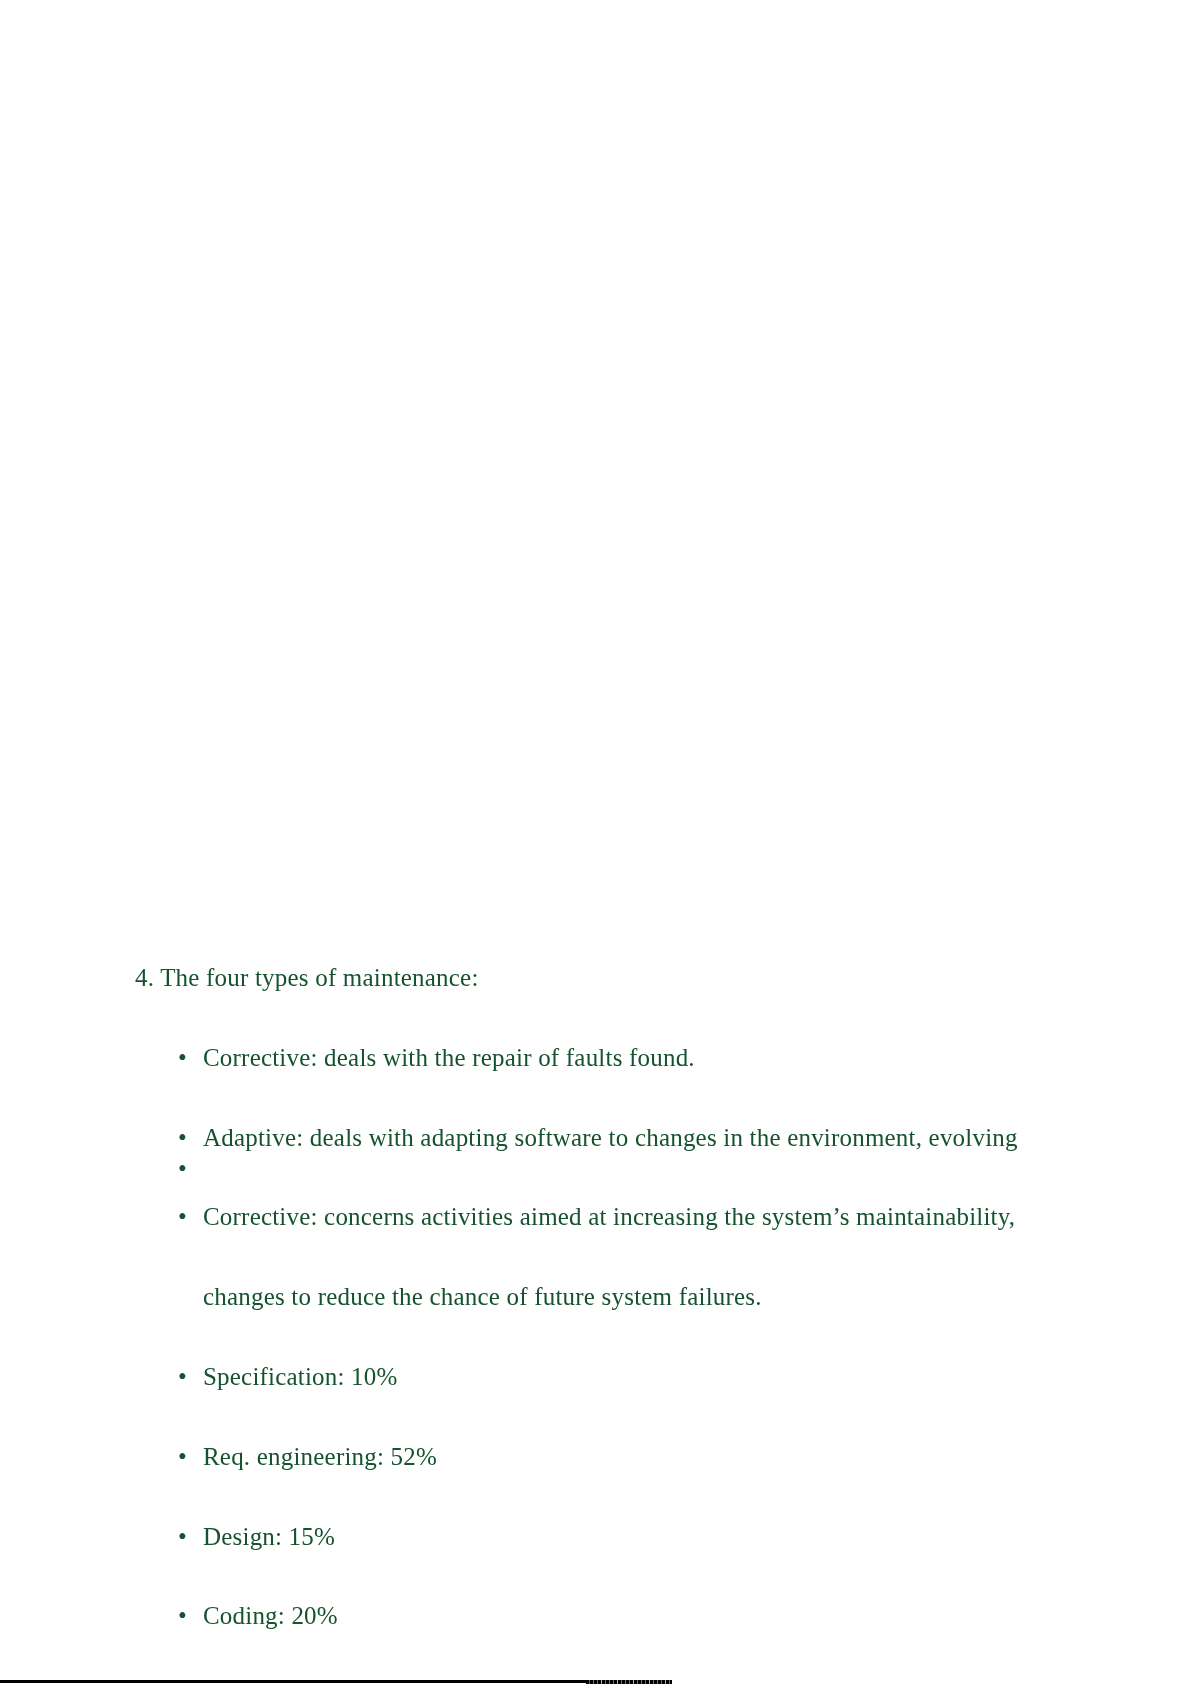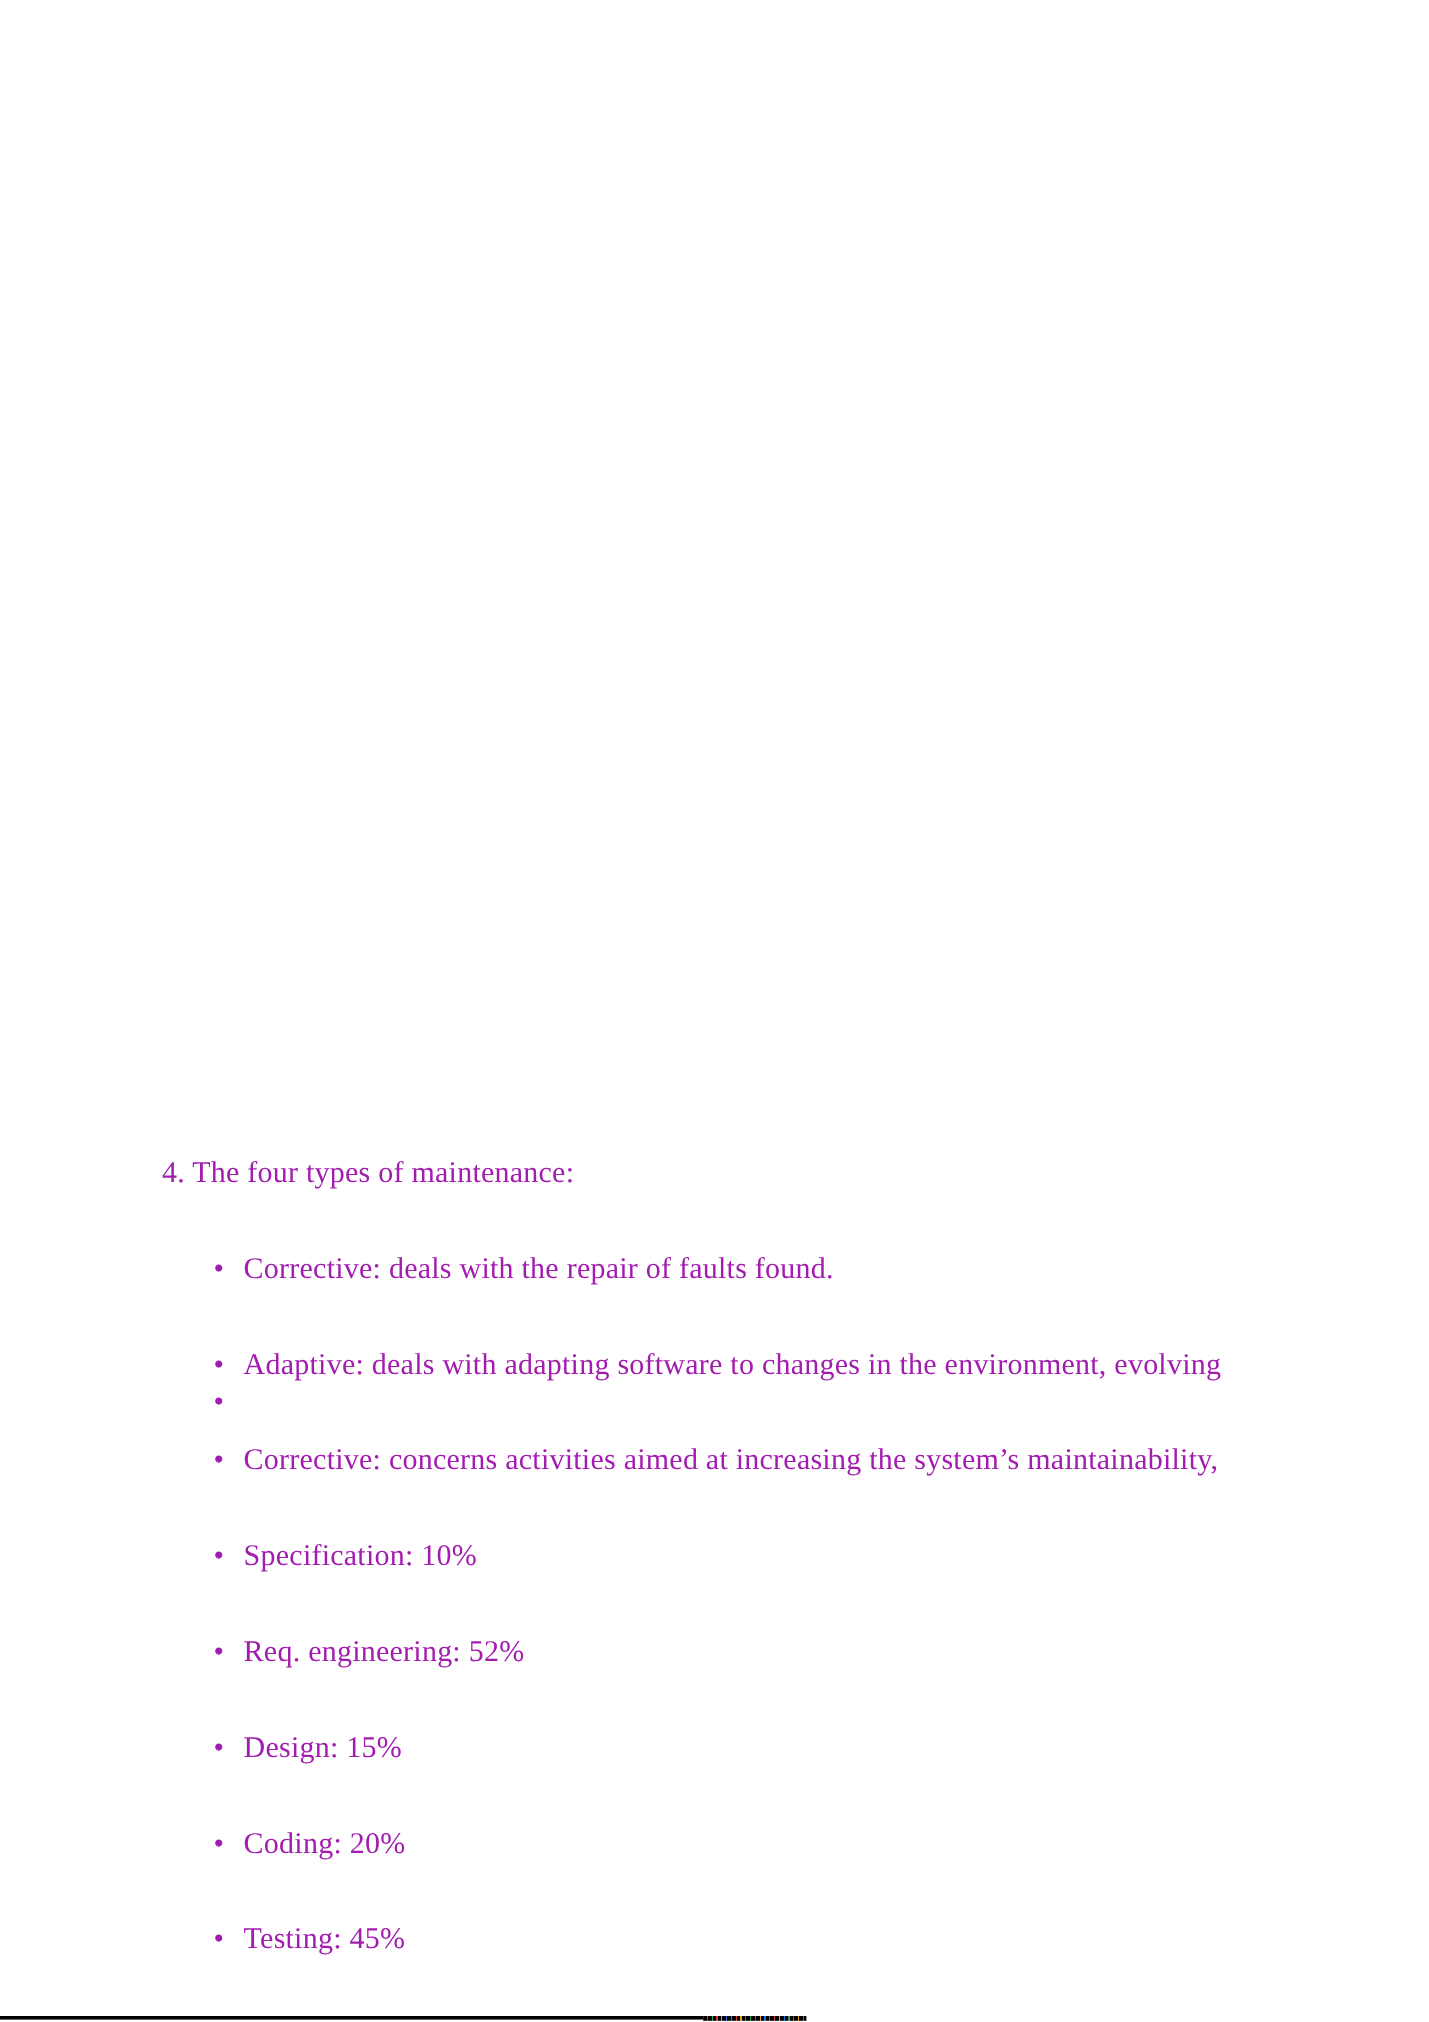--- a/index.html
+++ b/index.html
@@ -7,21 +7,21 @@
       padding: 0;
       background: #ffffff;
     }
     .page {
       position: relative;
       width: 1191px;
       height: 1685px;
       background: #ffffff;
       overflow: hidden;
       font-family: "Liberation Serif", "DejaVu Serif", serif;
-      color: #a21caf;
+      color: #14532d;
     }
     .text-block {
       position: absolute;
       left: 135px;
       top: 962px;
       width: 960px;
       font-size: 25px;
       line-height: 31.8px;
       letter-spacing: 0.2px;
       white-space: nowrap;
@@ -99,20 +99,21 @@
         <div class="line">Adaptive: deals with adapting software to changes in the environment, evolving</div>
       </div>
 
       <div class="li">
         <span class="bullet">•</span>
       </div>
 
       <div class="li">
         <span class="bullet">•</span>
         <div class="line">Corrective: concerns activities aimed at increasing the system’s maintainability,</div>
+        <div class="line">changes to reduce the chance of future system failures.</div>
       </div>
 
     </div>
 
 
     <div class="blist">
 
       <div class="li">
         <span class="bullet">•</span>
         <div class="line">Specification: 10%</div>

